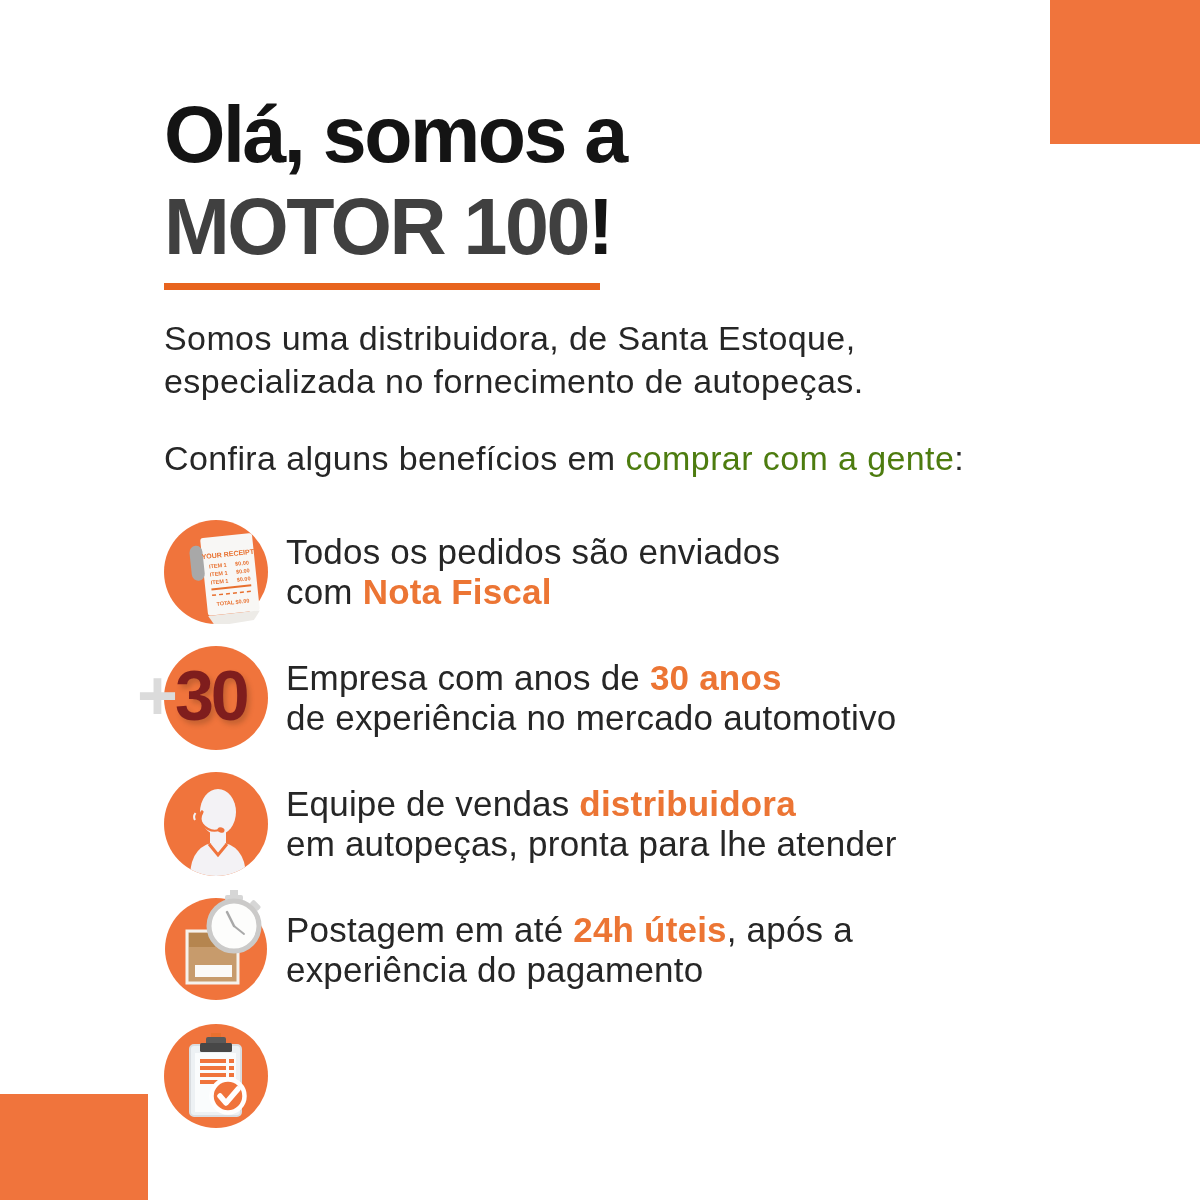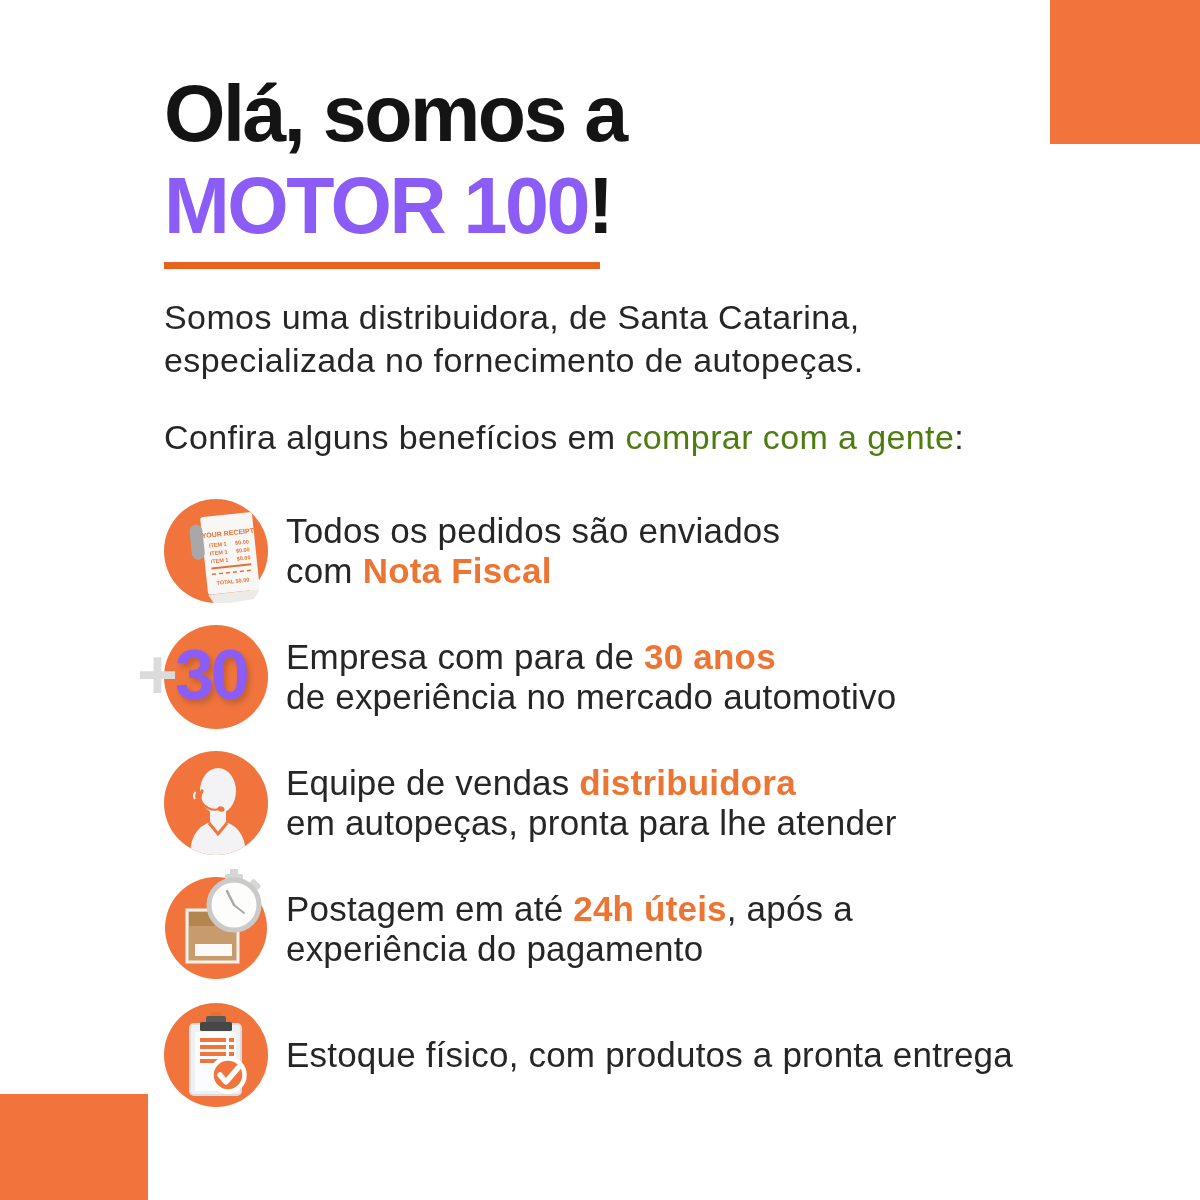--- a/index.html
+++ b/index.html
@@ -9,31 +9,31 @@
     height: 1200px;
     background: #ffffff;
     overflow: hidden;
     font-family: "Liberation Sans", sans-serif;
     color: #2a2a2a;
   }
   .sq { position: absolute; background: #F0743C; }
   .sq-tr { top: 0; right: 0; width: 150px; height: 144px; }
   .sq-bl { bottom: 0; left: 0; width: 148px; height: 106px; }
 
-  .content { position: absolute; left: 164px; top: 68px; width: 940px; }
+  .content { position: absolute; left: 164px; top: 89px; width: 940px; }
 
   .title-line {
     font-size: 79px;
     font-weight: 700;
     letter-spacing: -2.5px;
     line-height: 92px;
     color: #141414;
     white-space: nowrap;
   }
-  .brand { color: #8b5cf6; }
+  .brand { color: #404040; }
   .bang { color: #141414; }
   .title-underline {
     width: 436px; height: 7px;
     background: #E8641E;
     margin-top: 10px;
   }
 
   .intro {
     margin-top: 27px;
     font-size: 34px;
@@ -66,38 +66,38 @@
 
   
   .badge-circle { width: 104px; height: 104px; border-radius: 50%; background: #F0743C; }
   .badge-text {
     position: absolute; top: 50%; left: -27px;
     transform: translateY(-52%);
     font-size: 70px; font-weight: 700; letter-spacing: -3px;
     white-space: nowrap;
   }
   .badge-plus { color: #DBDBDB; }
-  .badge-num { color: #8b5cf6; text-shadow: 3px 4px 5px rgba(70,45,20,0.25); }
+  .badge-num { color: #7f1d1d; text-shadow: 3px 4px 5px rgba(70,45,20,0.25); }
 </style>
 </head>
 <body>
 
 <div class="canvas">
 
   <div class="sq sq-tr"></div>
   <div class="sq sq-bl"></div>
 
   <div class="content">
 
     <div class="title-line">Olá, somos a</div>
     <div class="title-line"><span class="brand">MOTOR 100</span><span class="bang">!</span></div>
     <div class="title-underline"></div>
 
     <div class="intro">
-      <div>Somos uma distribuidora, de Santa Catarina,</div>
+      <div>Somos uma distribuidora, de Santa Estoque,</div>
       <div>especializada no fornecimento de autopeças.</div>
     </div>
 
     <div class="confira"><span>Confira alguns benefícios em </span><span class="hl-soft">comprar com a gente</span><span>:</span></div>
 
     <div class="benefits">
 
       <div class="benefit">
         <div class="icon-wrap">
           <svg width="104" height="104" viewBox="0 0 104 104">
@@ -124,21 +124,21 @@
           <div><span>com </span><span class="hl">Nota Fiscal</span><span></span></div>
         </div>
       </div>
 
       <div class="benefit">
         <div class="icon-wrap">
           <div class="badge-circle"></div>
           <div class="badge-text"><span class="badge-plus">+</span><span class="badge-num">30</span></div>
         </div>
         <div class="benefit-text">
-          <div><span>Empresa com para de </span><span class="hl">30 anos</span><span></span></div>
+          <div><span>Empresa com anos de </span><span class="hl">30 anos</span><span></span></div>
           <div><span>de experiência no mercado automotivo</span></div>
         </div>
       </div>
 
       <div class="benefit">
         <div class="icon-wrap">
           <svg width="104" height="104" viewBox="0 0 104 104">
             <defs>
                 <clipPath id="clip-agent">
                   <circle cx="52" cy="52" r="52"></circle>
@@ -202,20 +202,17 @@
                 <rect x="65" y="42" width="5" height="4" fill="#F0743C"></rect>
               <rect x="36" y="49" width="26" height="4" fill="#F0743C"></rect>
                 <rect x="65" y="49" width="5" height="4" fill="#F0743C"></rect>
               <rect x="36" y="56" width="26" height="4" fill="#F0743C"></rect>
                 <rect x="65" y="56" width="5" height="4" fill="#F0743C"></rect>
             </g>
             <circle cx="64" cy="72" r="16.5" fill="#F0743C" stroke="#FFFFFF" stroke-width="4.5"></circle>
             <path d="M56 72 l6 7 l12 -14" stroke="#FFFFFF" stroke-width="5.5" fill="none" stroke-linecap="round" stroke-linejoin="round"></path>
           </svg>
         </div>
-        <div class="benefit-text">
-          <div><span>Estoque físico, com produtos a pronta entrega</span><span class="hl"></span><span></span></div>
-        </div>
       </div>
 
     </div>
   </div>
 </div>
 
 </body></html>

